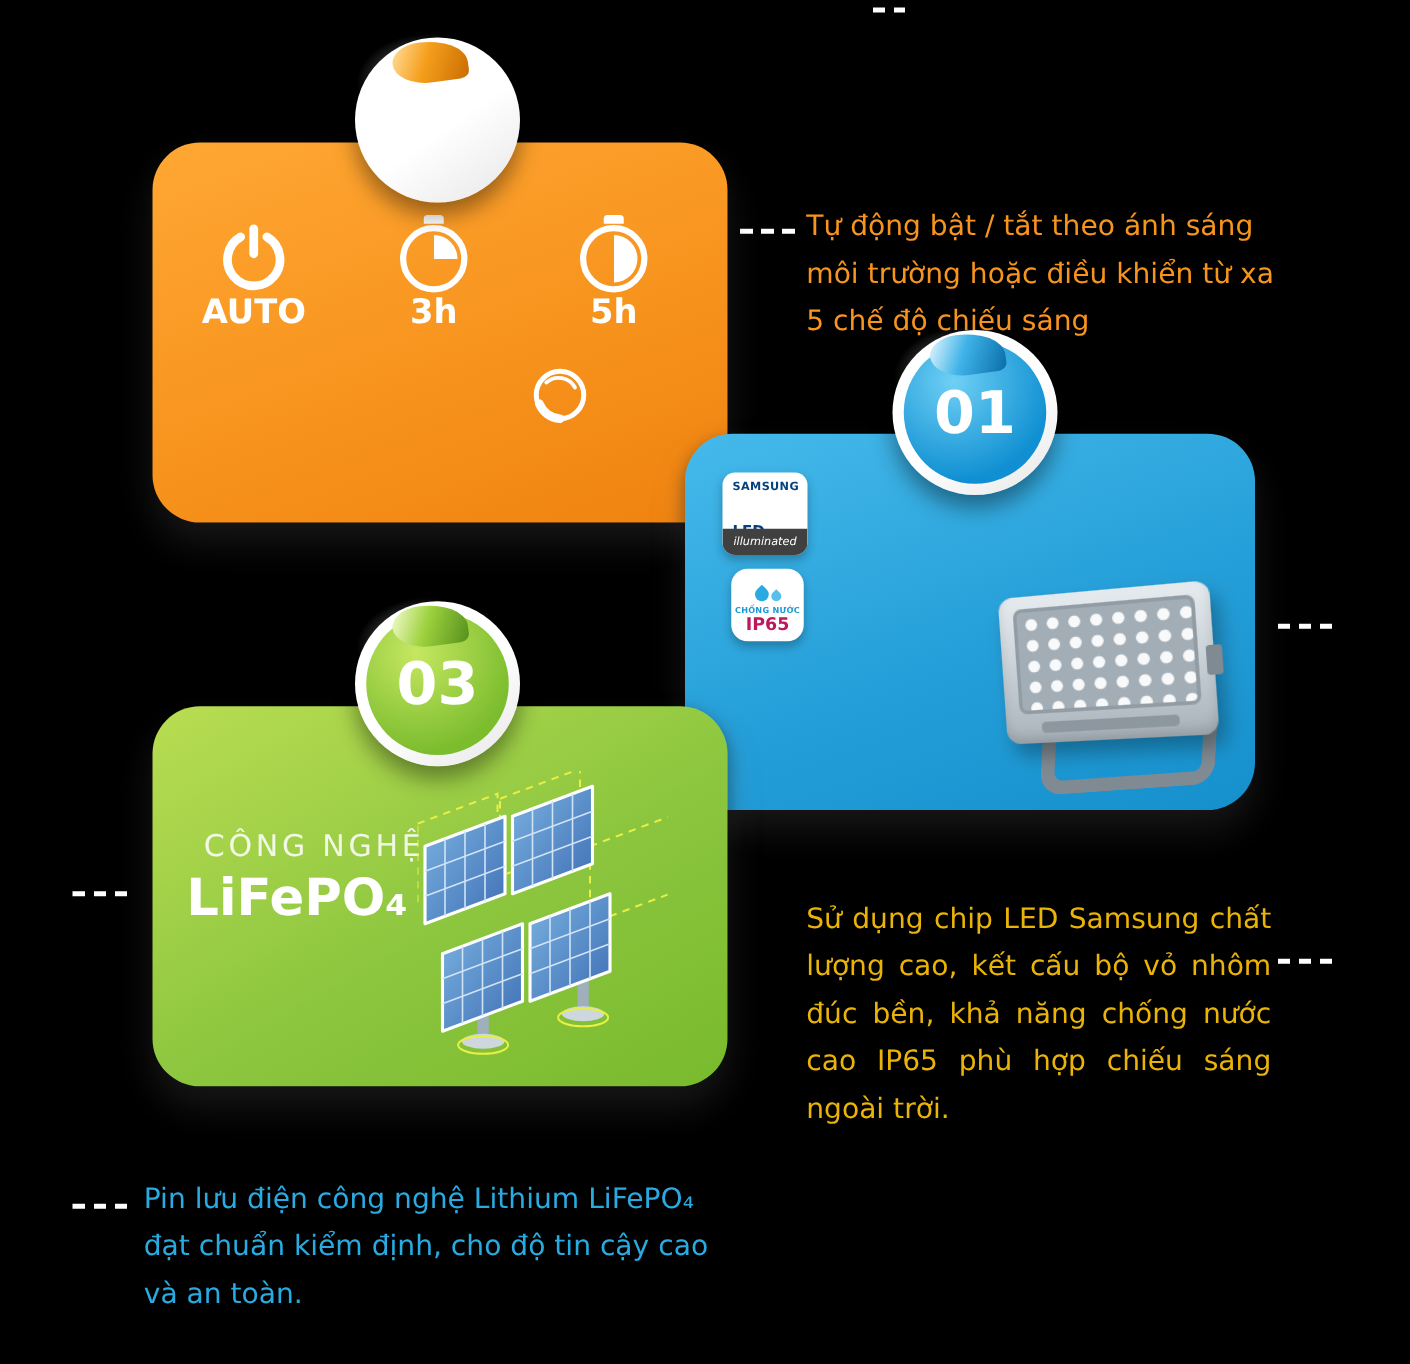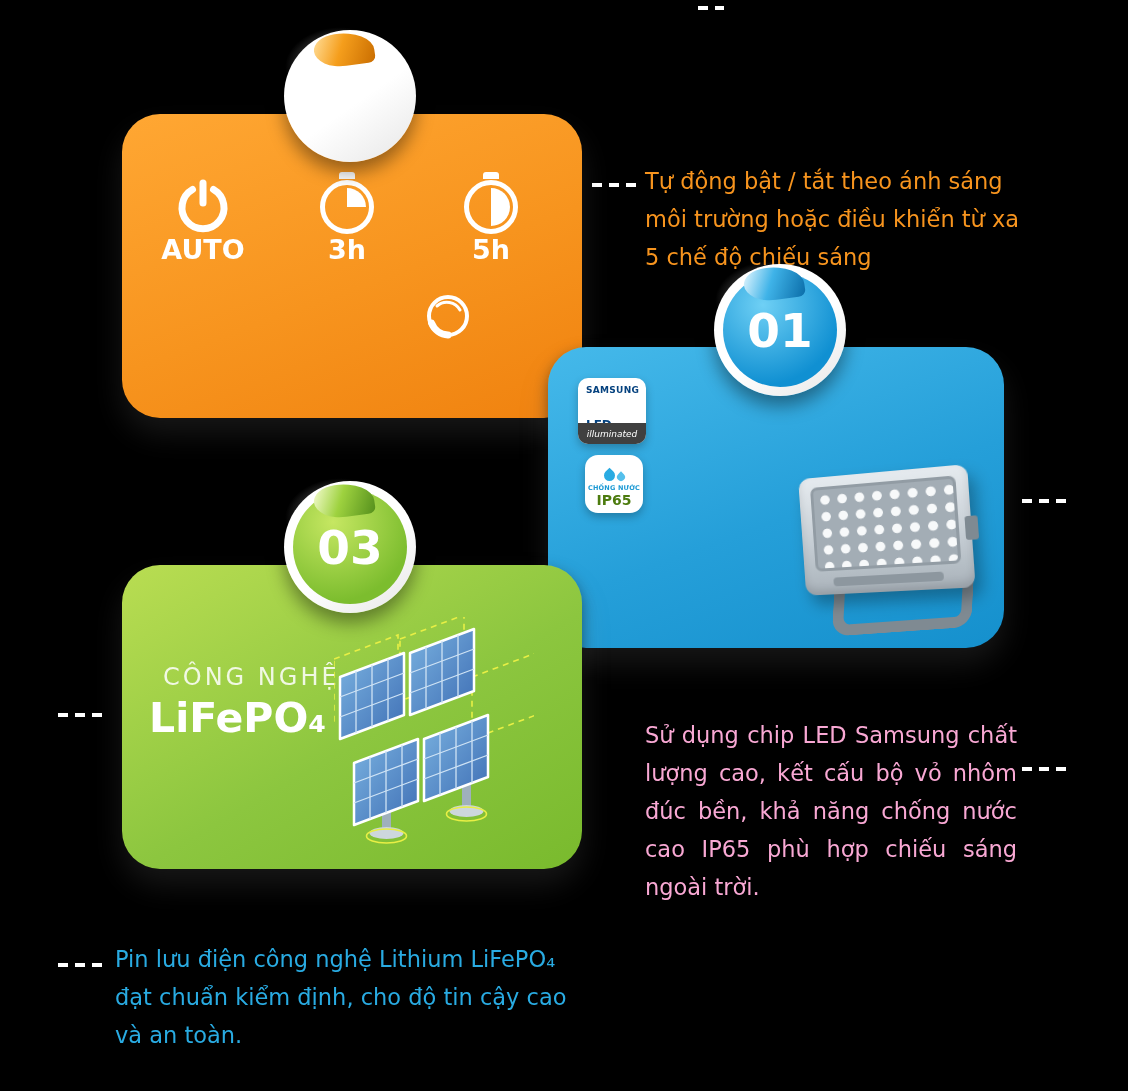--- a/index.html
+++ b/index.html
@@ -75,21 +75,21 @@
   .sb-product { font-size:12px;margin-top:24px; }
   .sb-strip { position:absolute; left:0; right:0; bottom:0; height:21px; background:#404040;
     color:#fff; font-size:9px; font-style:italic; display:flex; align-items:center; justify-content:center; }
   .ip-badge { position:absolute; left:37px; top:108px; width:58px; height:58px;
     background:#fff; border-radius:13px; text-align:center;
     box-shadow:0 4px 8px rgba(0,0,0,0.25); }
   .drops { height:20px; display:flex; justify-content:center; align-items:flex-end; gap:2px; padding-top:6px; }
   .drop { width:11px; height:11px; background:#29abe2; border-radius:0 50% 50% 50%; transform:rotate(45deg); }
   .drop.small { width:8px; height:8px; background:#55c0ec; }
   .ip-label { margin-top:3px; font-size:6.5px; font-weight:bold; color:#1a99d4; letter-spacing:0.2px; }
-  .ip-rating { font-size:14px; font-weight:bold; color:#4d7c0f; }
+  .ip-rating { font-size:14px; font-weight:bold; color:#be185d; }
 
   .floodlight { position:absolute; left:248px; top:118px; width:200px; height:180px;
     transform:rotate(-4deg); }
   .fl-body { position:absolute; left:4px; top:6px; width:172px; height:120px;
     background:linear-gradient(180deg,#e6ebef 0%,#c3cbd2 60%,#a9b2ba 100%);
     border-radius:12px; transform:perspective(520px) rotateY(-10deg);
     box-shadow:6px 10px 16px rgba(0,0,0,0.3), inset 0 -5px 8px rgba(0,0,0,0.12); }
   .fl-screen { position:absolute; left:12px; right:12px; top:10px; bottom:24px;
     background-color:#a3adb5; border:3px solid #929ca4; border-radius:7px;
     background-image:radial-gradient(circle,#f7f9fa 36%,rgba(255,255,255,0) 42%);
@@ -105,21 +105,21 @@
   
   .kicker { position:absolute; left:30px; top:98px; color:rgba(255,255,255,0.85);
     font-size:24px; letter-spacing:3px;margin-left:11px; }
   .lith-title { position:absolute; left:27px; top:130px; color:#fff; font-weight:bold;
     font-size:41px; line-height:47px; }
   .solar { position:absolute; left:212px; top:52px; width:200px; height:230px; }
 
   
   .callout { position:absolute; font-size:22.5px; line-height:38px; }
   .callout-1 { left:645px; top:139px; width:378px; color:#f7941e; }
-  .callout-2 { left:645px; top:693px; width:372px; color:#f9a8d4; text-align:justify; }
+  .callout-2 { left:645px; top:693px; width:372px; color:#eab308; text-align:justify; }
   .callout-3 { left:115px; top:917px; width:470px; color:#29abe2; }
 </style>
 </head>
 <body>
 
 <div class="stage">
 
   <div class="dash dash-top"></div>
   <div class="dash dash-1"></div>
   <div class="dash dash-2"></div>

